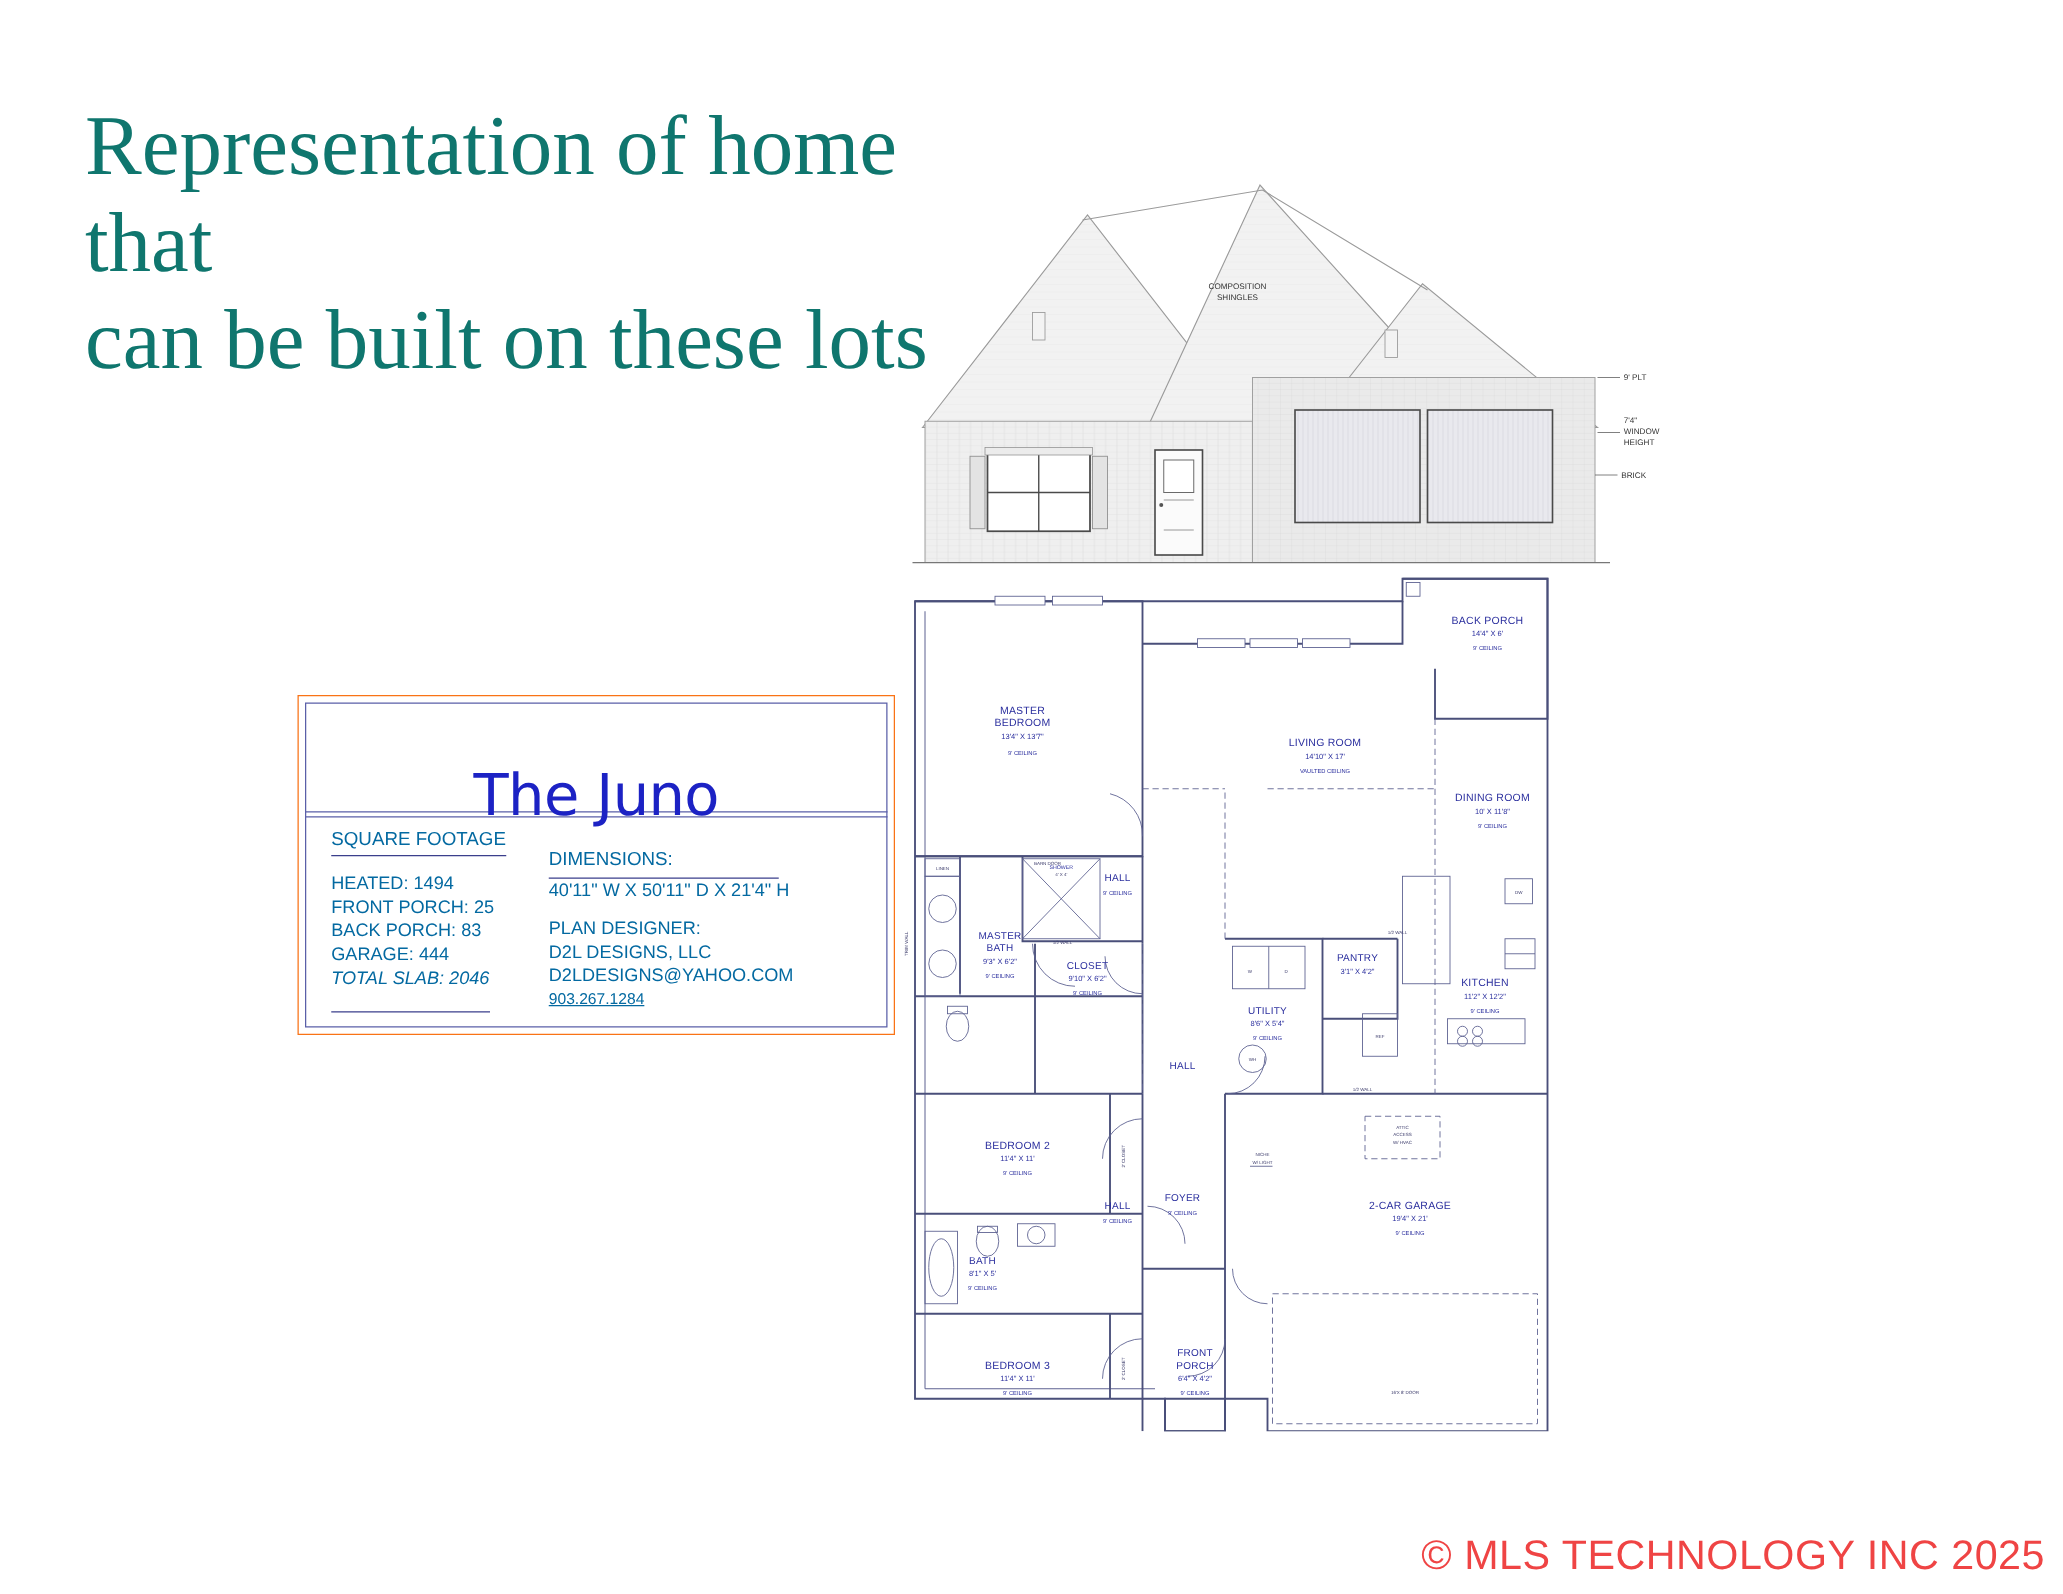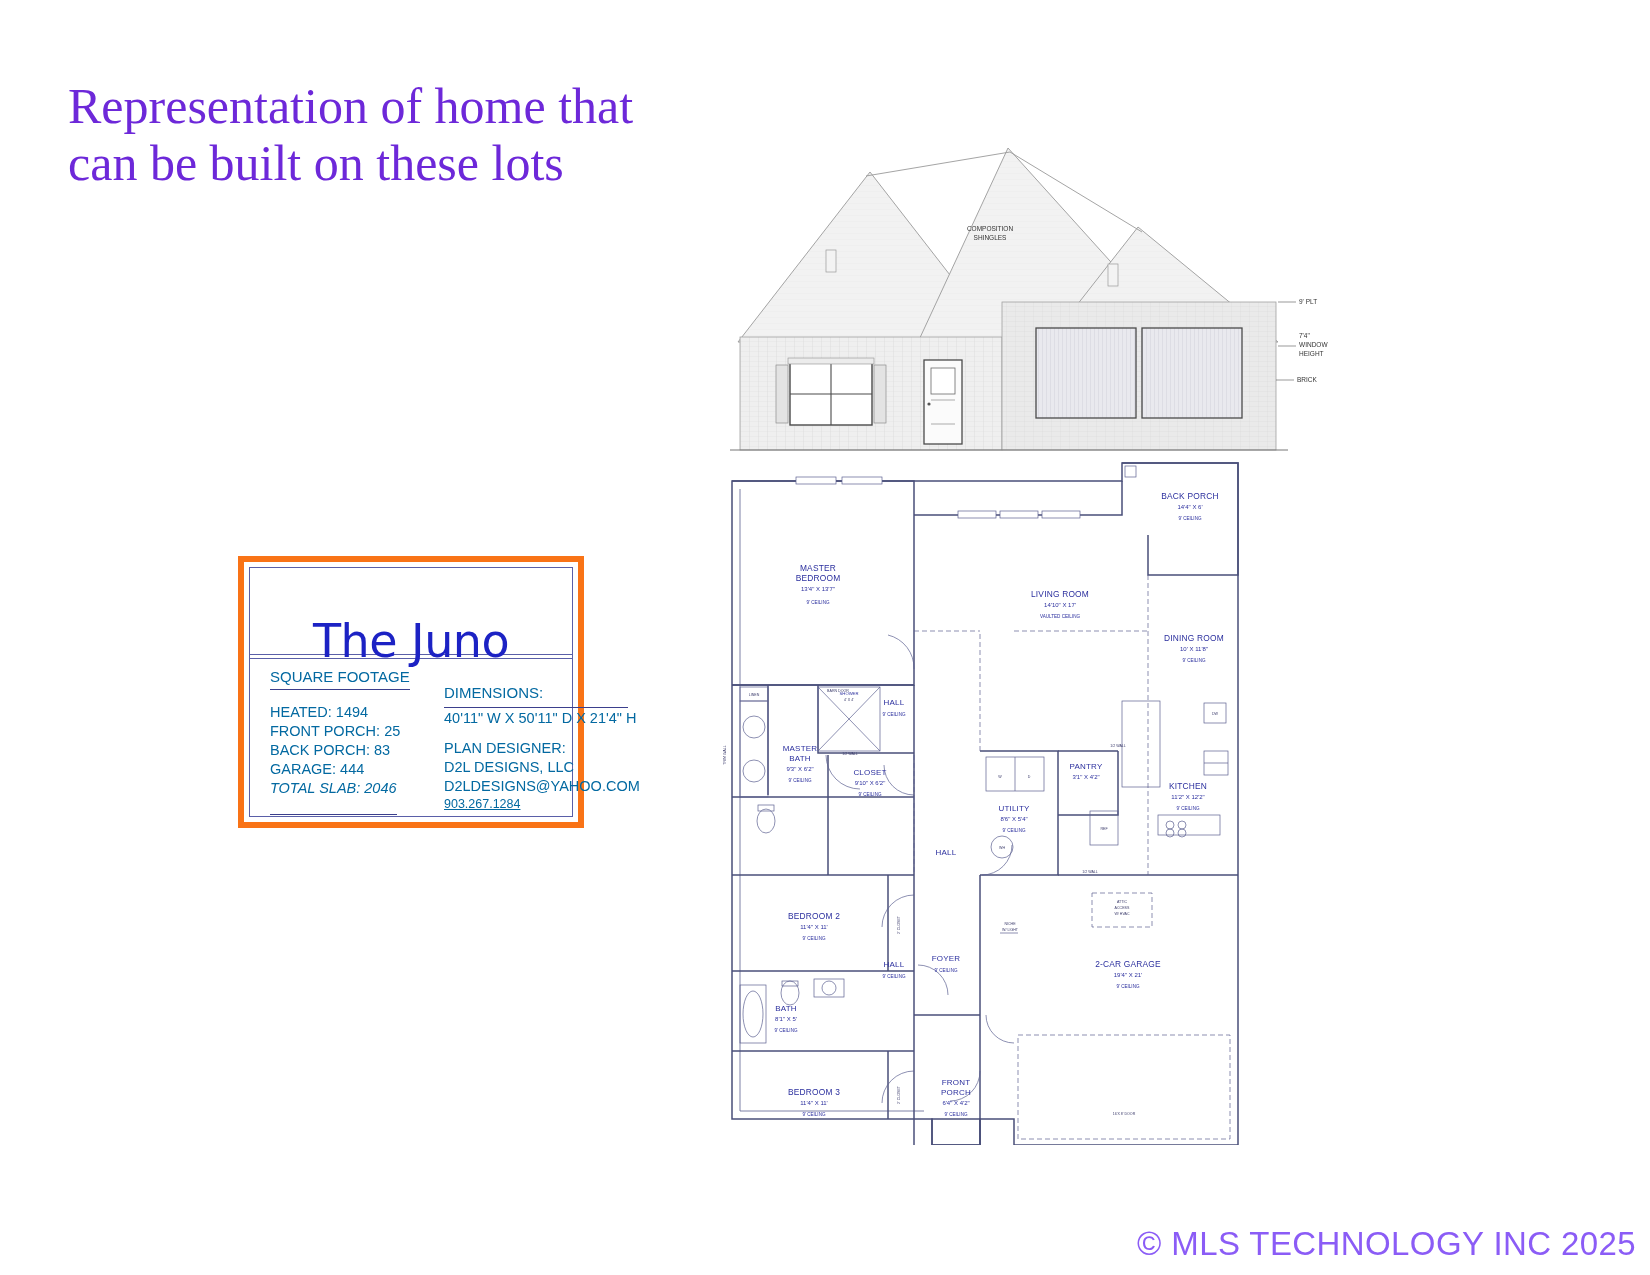--- a/index.html
+++ b/index.html
@@ -2,31 +2,31 @@
 <html><head>
 <meta charset="utf-8">
 <style>
   html,body{margin:0;padding:0;background:#ffffff;}
   body{width:1650px;height:1275px;position:relative;overflow:hidden;
        font-family:"Liberation Sans","DejaVu Sans",sans-serif;}
 
   
   #headline{position:absolute;left:68px;top:78px;width:760px;
             font-family:"Liberation Serif","DejaVu Serif",serif;
-            color:#6d28d9;font-size:50px;line-height:1.14;font-weight:400;}
+            color:#0f766e;font-size:68px;line-height:1.14;font-weight:400;}
   #headline .l1{display:block;text-align:left;}
   #headline .l2{display:block;text-align:left;padding-right:46px;}
 
   
   #mls{position:absolute;right:14px;bottom:12px;font-size:33px;
-       letter-spacing:.4px;color:#8b5cf6;font-family:"Liberation Sans",sans-serif;}
-
-  
-  #infobox{position:absolute;left:238px;top:556px;width:346px;height:272px;
-           border:6px solid #f97316;background:#fff;box-sizing:border-box;}
+       letter-spacing:.4px;color:#ef4444;font-family:"Liberation Sans",sans-serif;}
+
+  
+  #infobox{position:absolute;left:238px;top:556px;width:478px;height:272px;
+           border:1px solid #f97316;background:#fff;box-sizing:border-box;}
   #infobox .inner{position:absolute;left:5px;top:5px;right:5px;bottom:5px;
                   border:1px solid #5a5fa8;box-sizing:border-box;}
   #infobox .bandline{position:absolute;left:5px;right:5px;top:92px;height:0;
                      border-top:1px solid #5a5fa8;}
   #infobox .bandline2{position:absolute;left:5px;right:5px;top:96px;height:0;
                      border-top:1px solid #5a5fa8;}
   #planname{position:absolute;left:0;right:0;top:52px;text-align:center;
             color:#1c22c4;font-size:46px;font-weight:400;letter-spacing:-.5px;
             font-family:"DejaVu Sans",sans-serif;}
   .ib-col{position:absolute;color:#0369a1;font-size:14.5px;line-height:1.32;

